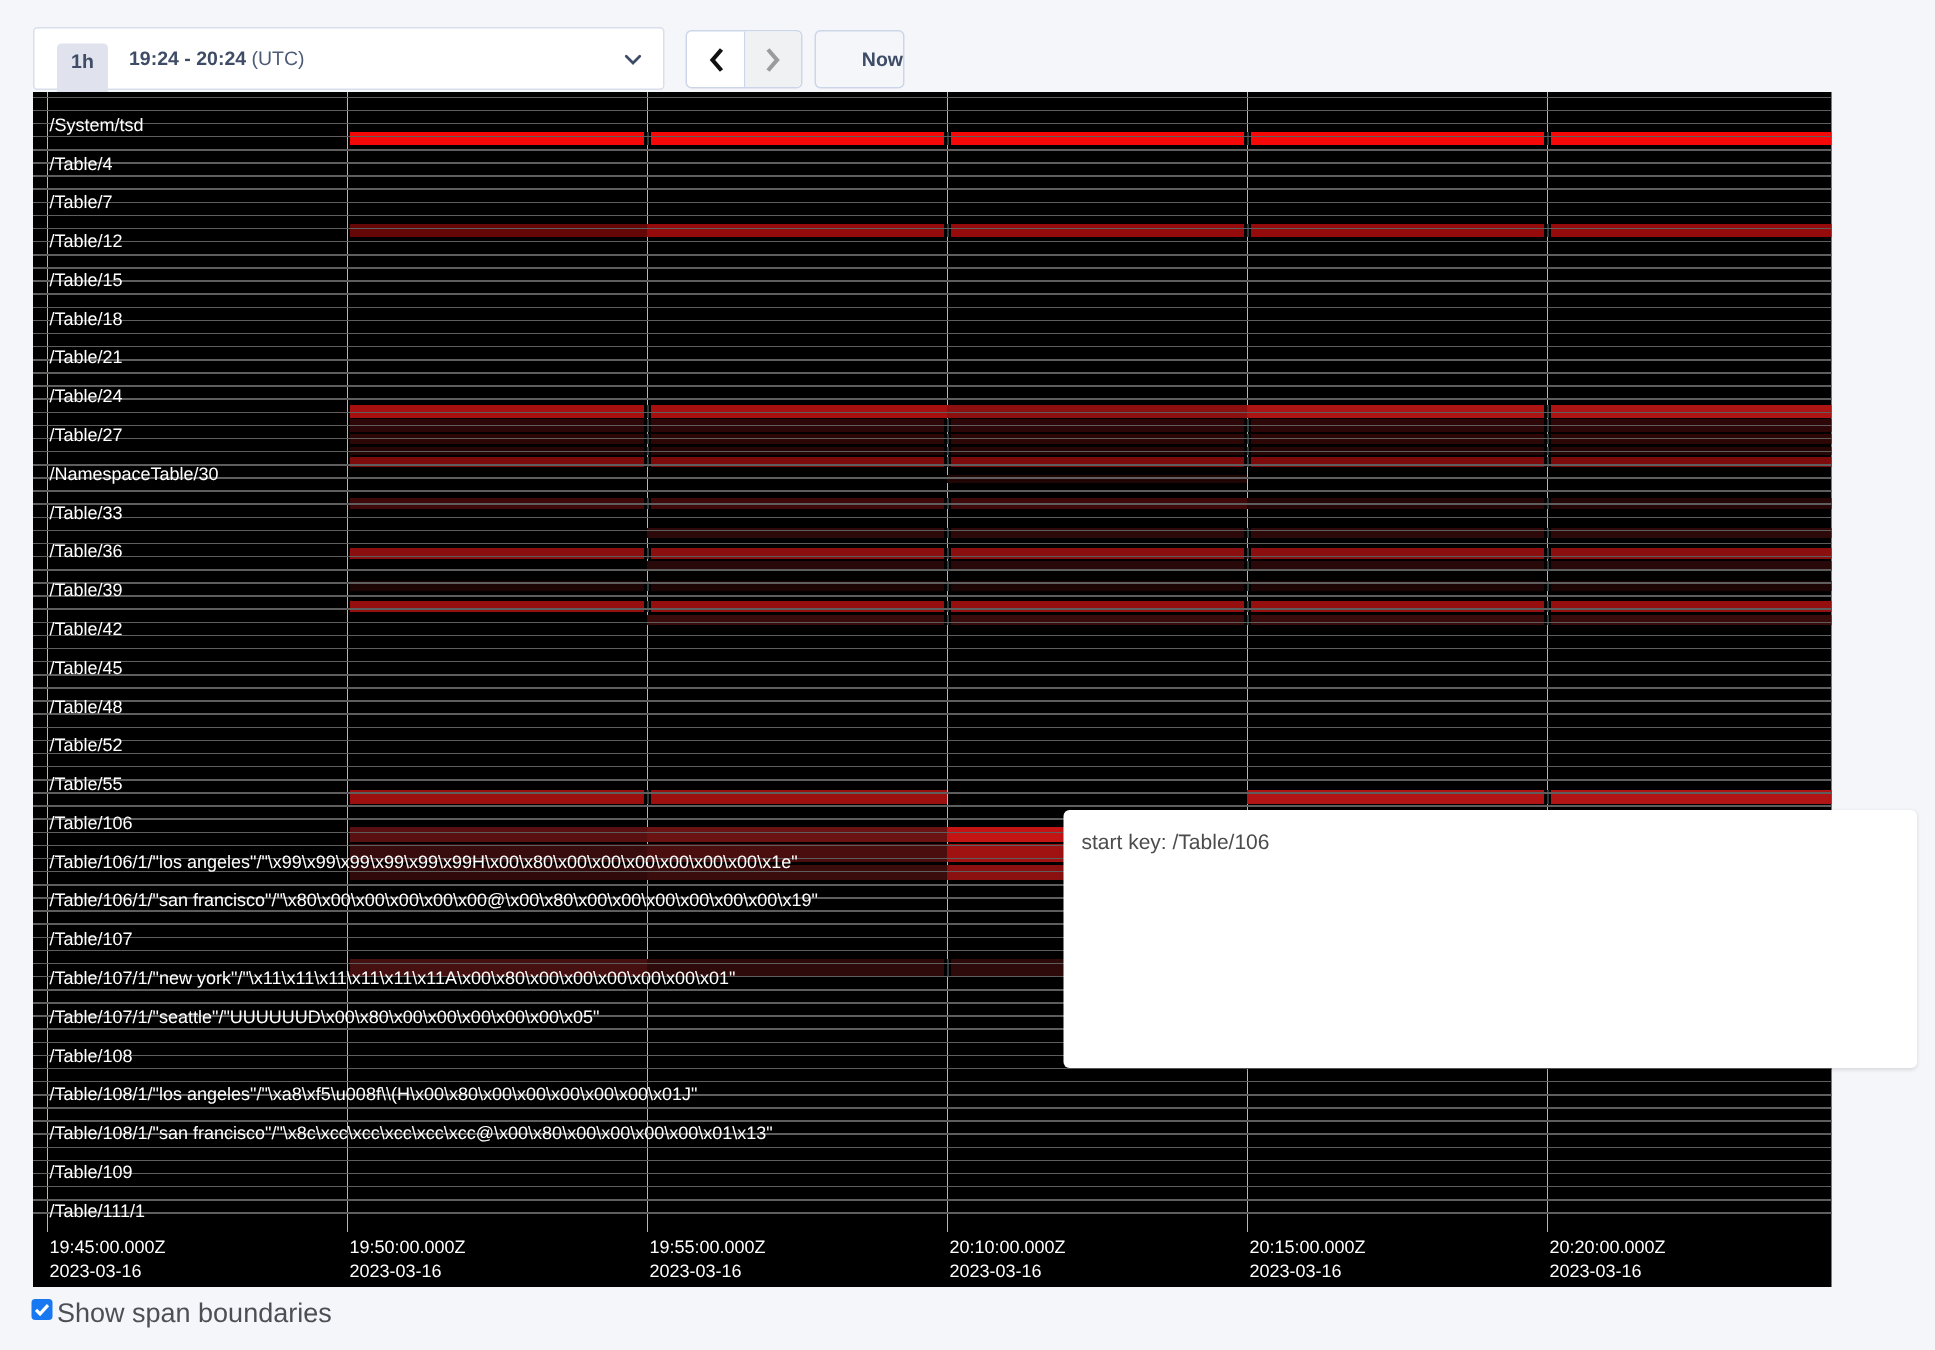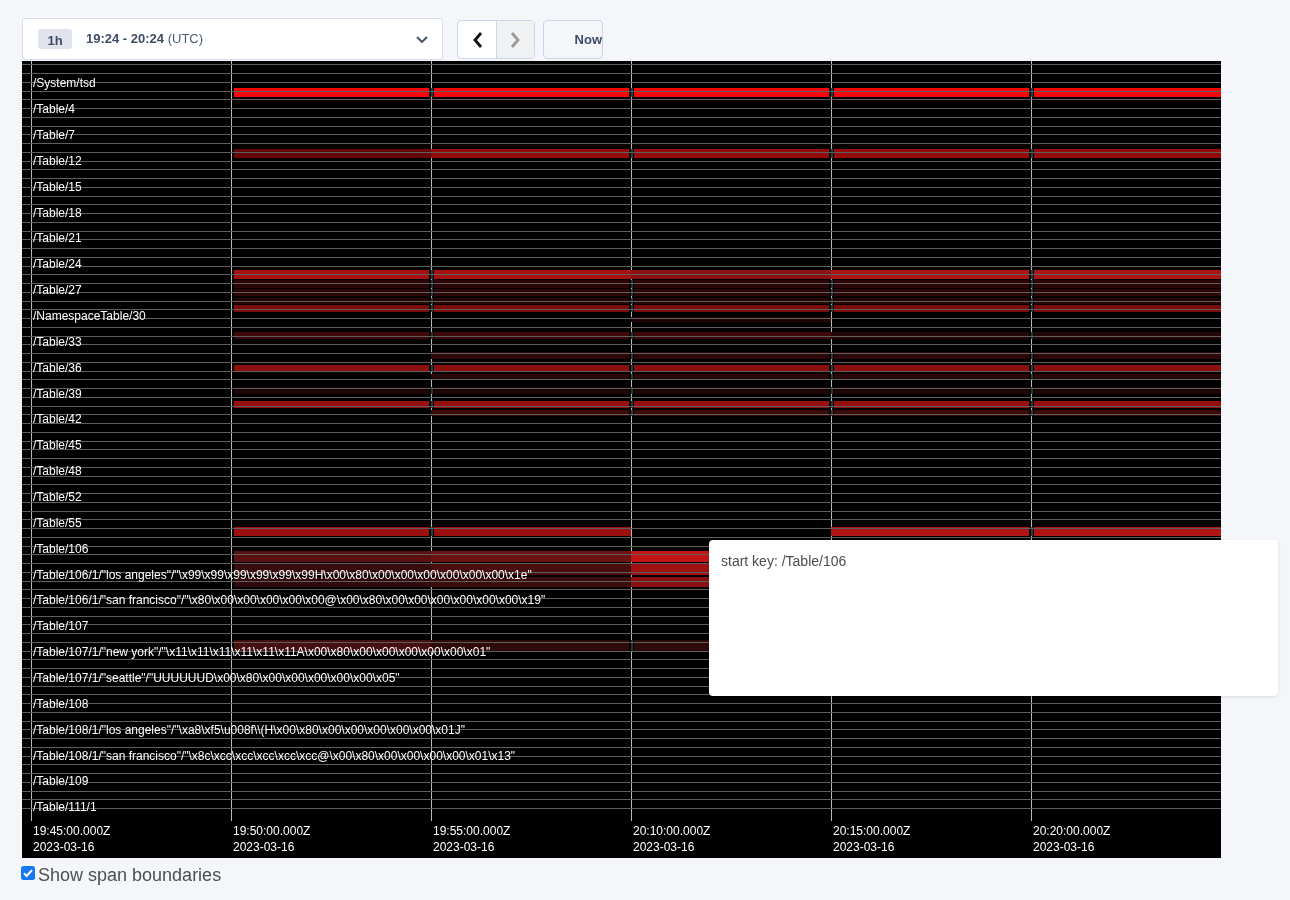--- a/index.html
+++ b/index.html
@@ -1,28 +1,28 @@
 <!DOCTYPE html>
 <html><head><meta charset="utf-8"><style>
 html,body{margin:0;padding:0}
 body{width:1290px;height:900px;background:#f4f6fa;font-family:"Liberation Sans",sans-serif;position:relative;overflow:hidden}
 .dd{position:absolute;left:22px;top:18px;width:419px;height:40px;background:#fff;border:1px solid #d9dfea;border-radius:3px}
-.badge{position:absolute;left:15px;top:10px;width:34px;height:20px;background:#e0e3ee;border-radius:3px;
+.badge{position:absolute;left:15px;top:10px;width:34px;height:36px;background:#e0e3ee;border-radius:3px;
  font-size:13px;font-weight:bold;color:#3e4c66;text-align:center;line-height:24px}
 .tr{position:absolute;left:63px;top:0;height:40px;line-height:40px;font-size:13px;font-weight:bold;color:#3e4c66}
 .tr span{font-weight:normal;color:#4d5c77}
 .chev{position:absolute;right:14px;top:17px}
 .grp{position:absolute;left:457px;top:20px;width:76px;height:37px;border:1px solid #cdd6e8;border-radius:4px;background:#fff;display:flex}
 .grp .l{width:38px;height:37px;display:flex;align-items:center;justify-content:center;border-right:1px solid #cdd6e8}
 .grp .r{width:37px;height:37px;display:flex;align-items:center;justify-content:center;background:#f0f1f3;border-radius:0 4px 4px 0}
 .now{position:absolute;left:543px;top:20px;width:58px;height:37px;border:1px solid #cdd6e8;border-radius:4px;
  font-size:13px;font-weight:bold;color:#3e4c66;text-align:right;line-height:37px}
 .cv{position:absolute;left:22px;top:61px;width:1199px;height:797px}
 .tip{position:absolute;left:709px;top:540px;width:545px;height:132px;background:#fff;border-radius:4px;
- padding:13px 12px 11px 12px;font-size:14px;color:#4c4c4c;box-shadow:0 1px 3px rgba(0,0,0,0.12)}
+ padding:13px 12px 27px 12px;font-size:14px;color:#4c4c4c;box-shadow:0 1px 3px rgba(0,0,0,0.12)}
 .tip div{height:16px;line-height:16px;margin-bottom:17.5px;white-space:nowrap}
 .cbrow{position:absolute;left:21px;top:866px;height:15px}
 .cb{position:absolute;left:0;top:0;width:14px;height:14px;background:#1778f2;border-radius:2.5px}
 .cbl{position:absolute;left:17px;top:-1px;font-size:18px;color:#4c4f54;white-space:nowrap}
 </style></head><body>
 <div class="dd">
  <div class="badge">1h</div>
  <div class="tr">19:24 - 20:24 <span>(UTC)</span></div>
  <svg class="chev" width="12" height="8" viewBox="0 0 12 8">
       <path d="M1.5 1.5 L6 6 L10.5 1.5" stroke="#3e4c66" stroke-width="1.8" fill="none" stroke-linecap="round"></path>

